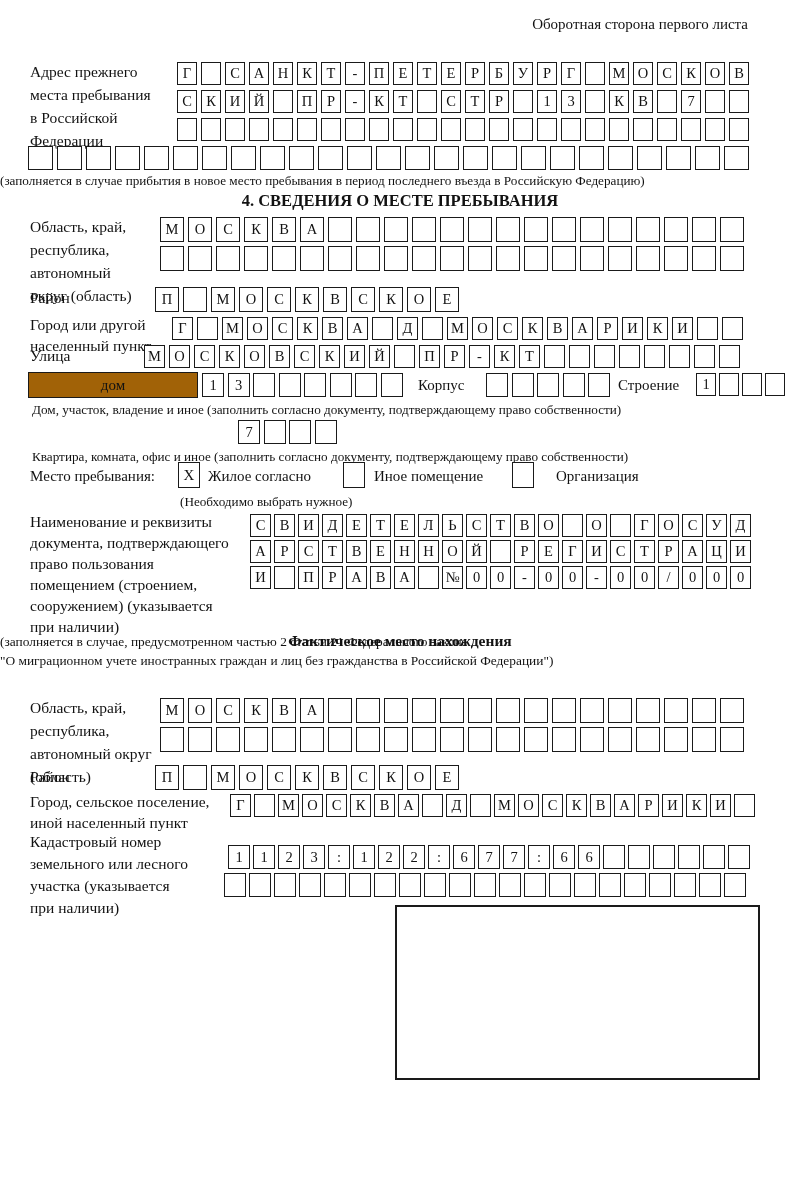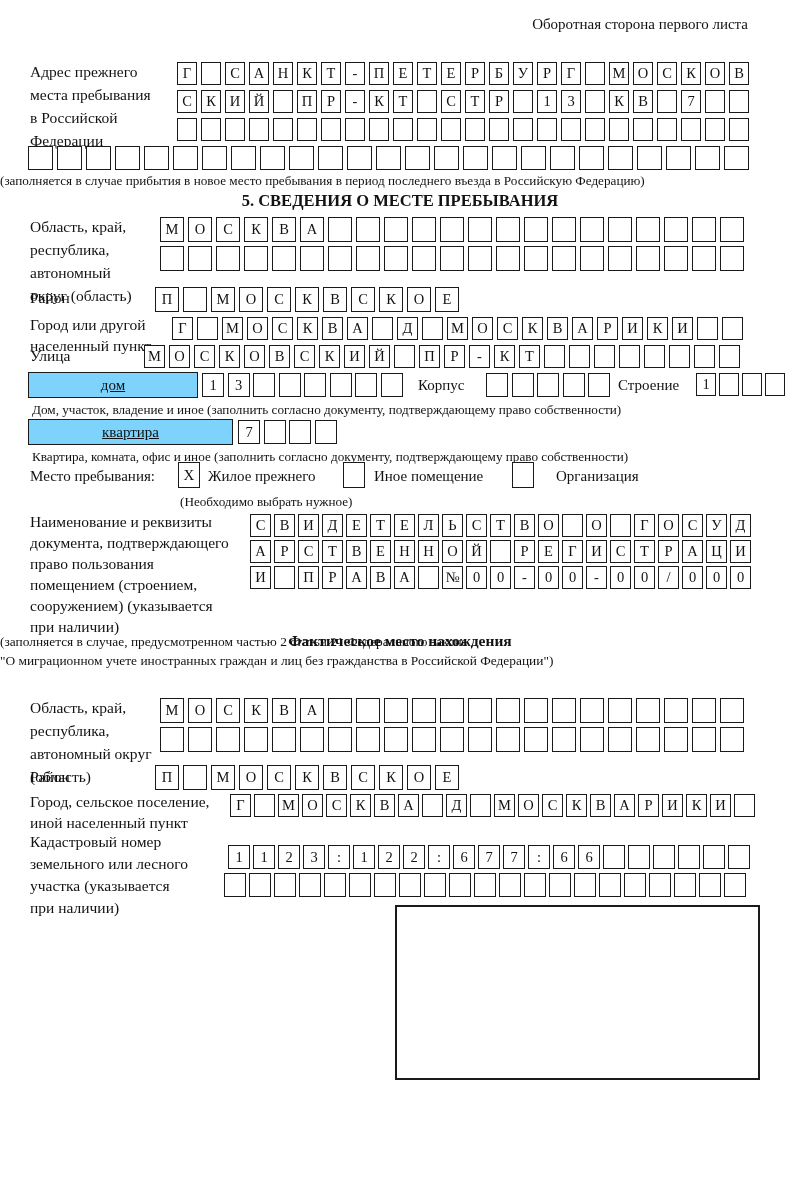--- a/index.html
+++ b/index.html
@@ -11,21 +11,21 @@
   .cellrow{position:absolute;display:flex;gap:4px;}
   .cellrow.g3{gap:3px;} .cellrow.g35{gap:3.5px;}
   .cell{box-sizing:border-box;flex:none;border:1.7px solid #1a1a1a;height:23px;width:21px;
         display:flex;align-items:center;justify-content:center;font-size:14.5px;background:#fff;}
   .w20 .cell{width:20px;} .w21 .cell{width:21px;} .w22 .cell{width:22px;height:24px;}
   .w24 .cell{width:24px;height:25px;} .w25 .cell{width:25px;height:24px;}
   .note{position:absolute;font-size:13.2px;white-space:pre-line;}
   .center{left:0;width:800px;}
   .title{position:absolute;left:0;width:800px;text-align:center;font-weight:bold;font-size:16.5px;}
   .labelbox{position:absolute;box-sizing:border-box;border:1.7px solid #1a1a1a;
-            display:flex;align-items:center;justify-content:center;font-size:15px;background:#7dd3fc;text-decoration:underline;}
+            display:flex;align-items:center;justify-content:center;font-size:15px;background:#a16207;}
   .checkbox{position:absolute;box-sizing:border-box;border:1.7px solid #1a1a1a;width:22px;height:26px;
             display:flex;align-items:center;justify-content:center;font-size:15px;background:#fff;}
   .inline-label{position:absolute;font-size:15px;}
   .bigbox{position:absolute;box-sizing:border-box;border:2px solid #1a1a1a;background:#fff;}
 </style>
 </head>
 <body>
 
 <div class="page">
 
@@ -135,21 +135,21 @@
       <span class="cell"></span>
       <span class="cell"></span>
       <span class="cell"></span>
       <span class="cell"></span>
       <span class="cell"></span>
       <span class="cell"></span>
       <span class="cell"></span>
     </div>
   <div class="note center" style="top:173px;">(заполняется в случае прибытия в новое место пребывания в период последнего въезда в Российскую Федерацию)</div>
 
-  <div class="title" style="top:191px;">5. СВЕДЕНИЯ О МЕСТЕ ПРЕБЫВАНИЯ</div>
+  <div class="title" style="top:191px;">4. СВЕДЕНИЯ О МЕСТЕ ПРЕБЫВАНИЯ</div>
 
   <div class="lbl" style="left:30px;top:215px;width:145px;">Область, край,
 республика,
 автономный
 округ (область)</div>
   <div class="cellrow w24" style="left:160px;top:217px;">
       <span class="cell">М</span>
       <span class="cell">О</span>
       <span class="cell">С</span>
       <span class="cell">К</span>
@@ -287,32 +287,31 @@
     </div>
   <div class="inline-label" style="left:618px;top:377px;">Строение</div>
   <div class="cellrow w20 g3" style="left:696px;top:373px;">
       <span class="cell">1</span>
       <span class="cell"></span>
       <span class="cell"></span>
       <span class="cell"></span>
     </div>
   <div class="note" style="left:32px;top:402px;">Дом, участок, владение и иное (заполнить согласно документу, подтверждающему право собственности)</div>
 
-  <div class="labelbox" style="left:28px;top:419px;width:205px;height:26px;">квартира</div>
   <div class="cellrow w22 g35" style="left:238px;top:420px;">
       <span class="cell">7</span>
       <span class="cell"></span>
       <span class="cell"></span>
       <span class="cell"></span>
     </div>
   <div class="note" style="left:32px;top:449px;">Квартира, комната, офис и иное (заполнить согласно документу, подтверждающему право собственности)</div>
 
   <div class="inline-label" style="left:30px;top:468px;">Место пребывания:</div>
   <div class="checkbox" style="left:178px;top:462px;">X</div>
-  <div class="inline-label" style="left:208px;top:468px;">Жилое прежнего</div>
+  <div class="inline-label" style="left:208px;top:468px;">Жилое согласно</div>
   <div class="checkbox" style="left:343px;top:462px;"></div>
   <div class="inline-label" style="left:374px;top:468px;">Иное помещение</div>
   <div class="checkbox" style="left:512px;top:462px;"></div>
   <div class="inline-label" style="left:556px;top:468px;">Организация</div>
   <div class="note" style="left:180px;top:494px;width:290px;">(Необходимо выбрать нужное)</div>
 
   <div class="lbl lh21" style="left:30px;top:511px;width:230px;">Наименование и реквизиты
 документа, подтверждающего
 право пользования
 помещением (строением,

